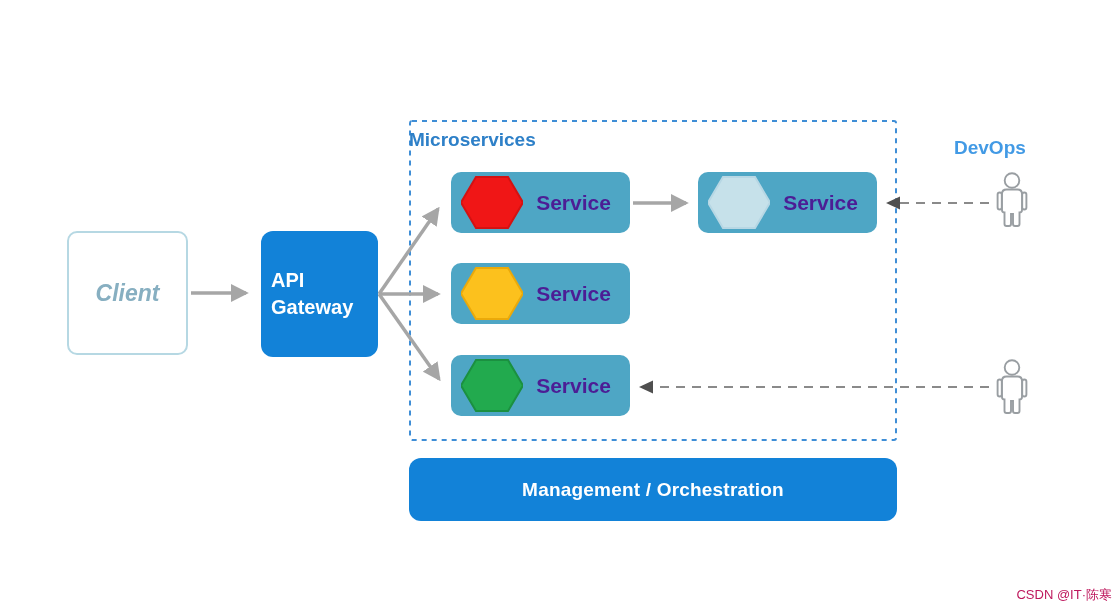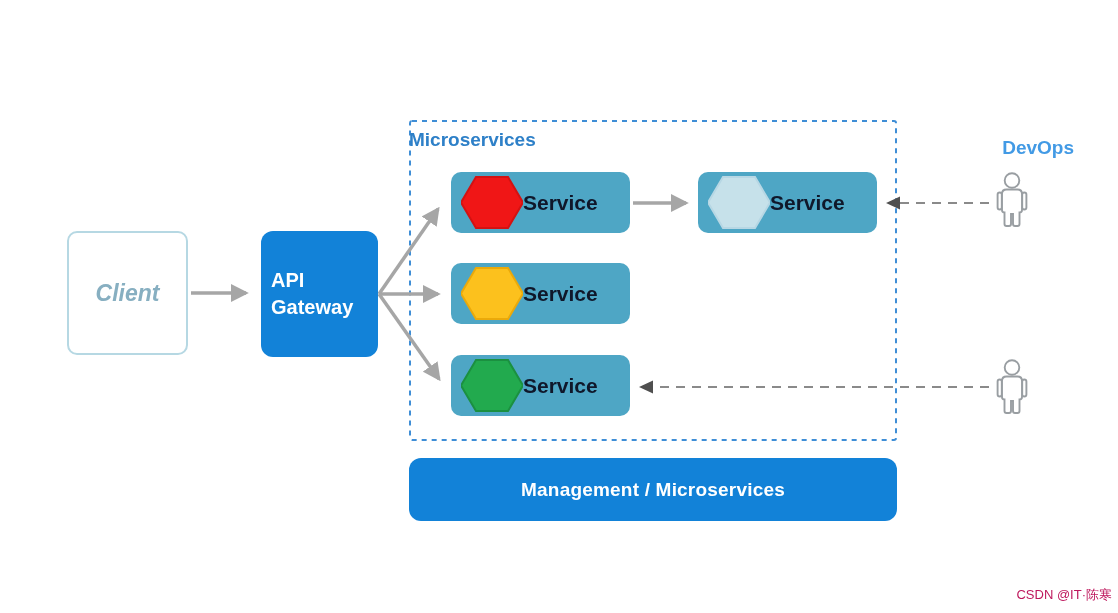--- a/index.html
+++ b/index.html
@@ -14,32 +14,32 @@
     border:2px solid #b6d8e3;border-radius:10px;color:#87afc1;font-size:23px;font-weight:600;font-style:italic;}
 
   .gateway-box{left:261px;top:231px;width:117px;height:126px;background:#1282d8;border-radius:12px;
     color:#ffffff;font-size:20px;font-weight:700;line-height:1.35;padding:0 10px;}
 
   .ms-title{left:409px;top:129px;width:487px;text-align:left;position:absolute;
     color:#2e80c8;font-size:19px;font-weight:700;}
 
   .service{width:179px;height:61px;background:#4ea6c5;border-radius:10px;justify-content:flex-start;}
   .service .hex{margin-left:10px;flex:0 0 auto;}
-  .service-label{flex:1;text-align:left;color:#0f172a;font-size:21px;font-weight:600;padding-right:6px;}
+  .service-label{flex:1;text-align:center;color:#4c1d95;font-size:21px;font-weight:600;padding-right:6px;}
   .svc-1{left:451px;top:172px;}
   .svc-2{left:698px;top:172px;}
   .svc-3{left:451px;top:263px;}
   .svc-4{left:451px;top:355px;}
   .hex-0{stroke:#d31212;}
   .hex-1{stroke:#b7d7e4;}
   .hex-2{stroke:#eaa90a;}
   .hex-3{stroke:#1b9040;}
   .hex polygon{stroke-width:2;}
 
-  .devops-label{left:954px;top:137px;width:120px;text-align:right;position:absolute;
+  .devops-label{left:954px;top:137px;width:120px;text-align:left;position:absolute;
     color:#429ae5;font-size:19px;font-weight:700;}
 
   .person{position:absolute;width:38px;height:58px;}
   .person-1{left:993px;top:171px;}
   .person-2{left:993px;top:358px;}
 
   .mgmt-bar{left:409px;top:458px;width:488px;height:63px;background:#1282d8;border-radius:12px;
     color:#ffffff;font-size:19px;font-weight:700;letter-spacing:.2px;}
 
   .watermark{position:absolute;right:6px;top:586px;color:#be185d;font-size:13px;}
@@ -127,18 +127,18 @@
   <svg class="person person-2" viewBox="0 0 38 58">
     <g fill="#ffffff" stroke="#999ea2" stroke-width="1.9">
       <circle cx="19" cy="9.5" r="7.3"></circle>
       <rect x="4.6" y="21.5" width="4.2" height="17" rx="2.1"></rect>
       <rect x="29.2" y="21.5" width="4.2" height="17" rx="2.1"></rect>
       <path d="M13.5 18.5 h11 q4.5 0 4.5 4.5 v16 q0 2.5 -2.5 2.5 v11.5 q0 2 -2 2 h-2.5 q-2 0 -2 -2 v-10 h-2 v10 q0 2 -2 2 h-2.5 q-2 0 -2 -2 v-11.5 q-2.5 0 -2.5 -2.5 v-16 q0 -4.5 4.5 -4.5 z"></path>
     </g>
   </svg>
 
   <div class="node mgmt-bar">
-    <span>Management / Microservices</span>
+    <span>Management / Orchestration</span>
   </div>
 
   <div class="watermark">CSDN @IT·陈寒</div>
 
 </div>
 
 </body></html>

